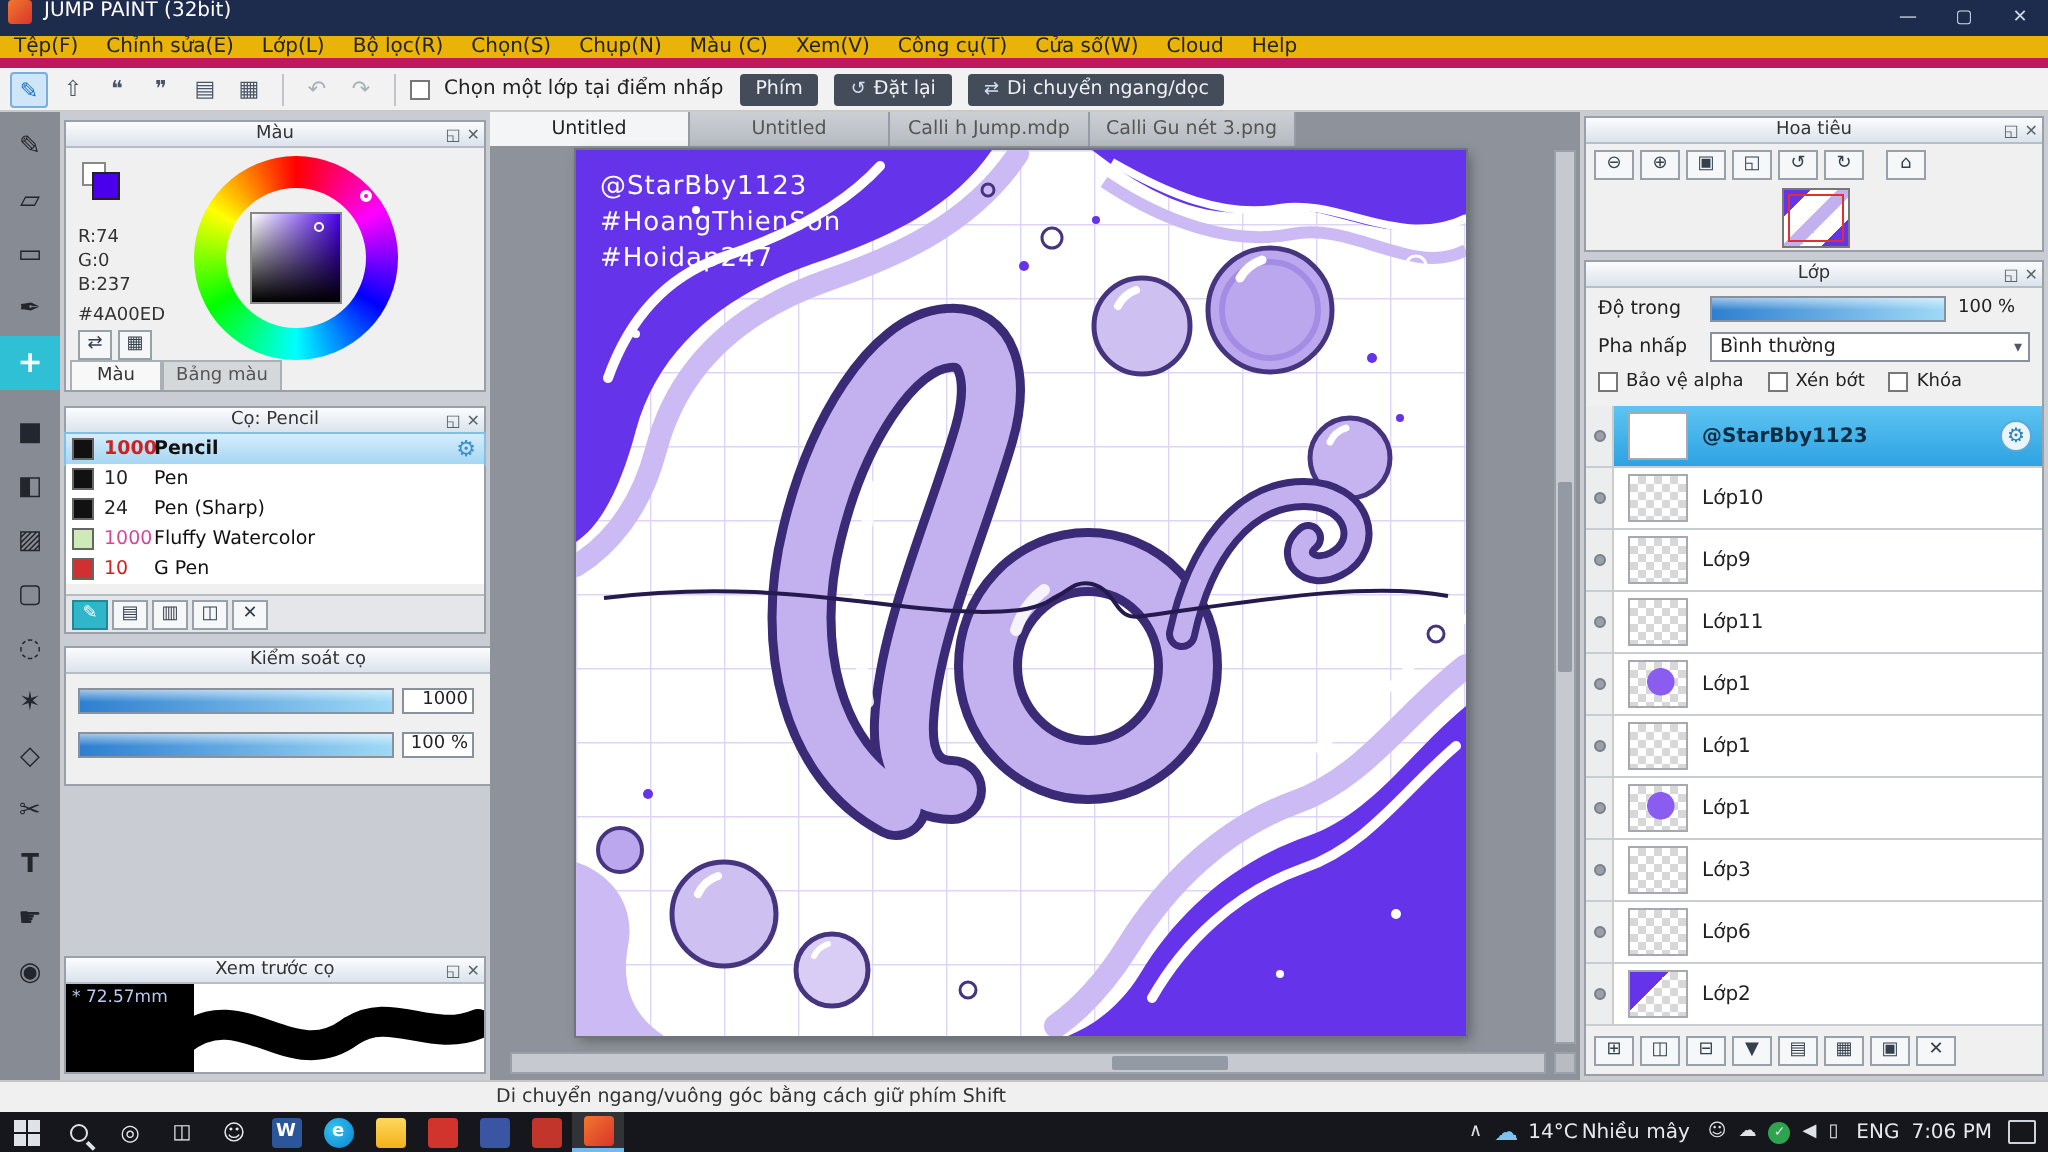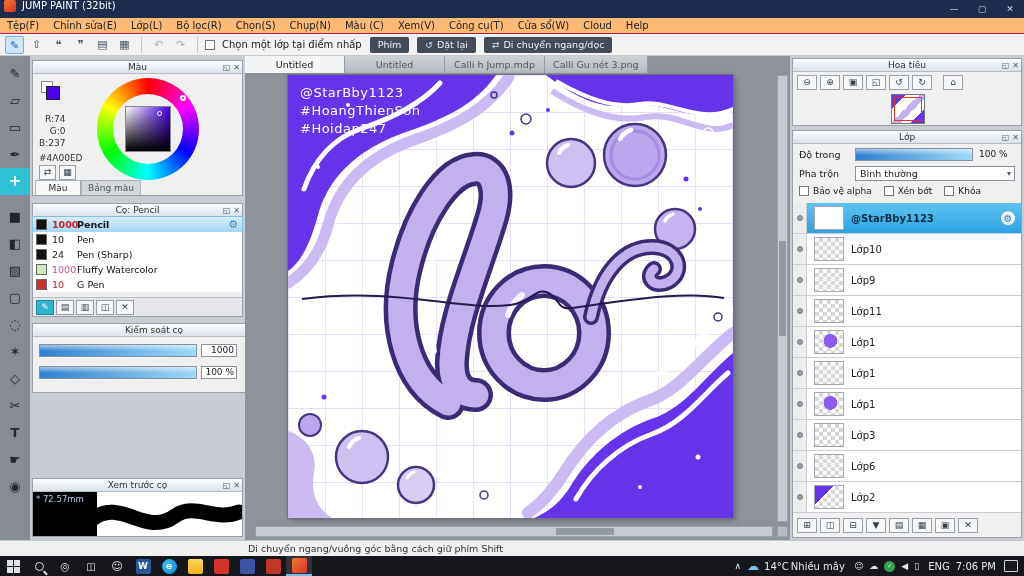--- a/index.html
+++ b/index.html
@@ -6,21 +6,21 @@
   html,body{width:1024px;height:576px;overflow:hidden;}
   body{font-family:"DejaVu Sans","Liberation Sans",sans-serif;font-size:10px;color:#222;background:#c9cdd3;position:relative;}
   .p{position:absolute;}
   
   #titlebar{left:0;top:0;width:1024px;height:18px;background:#1d2b4d;display:flex;}
   #titlebar .appico{width:12px;height:12px;margin-left:4px;background:linear-gradient(135deg,#f3772d,#d8352c);border-radius:2px;}
   #titlebar .ttl{color:#fff;font-size:10px;margin-left:6px;}
   #titlebar .wc{margin-left:auto;display:flex;height:100%;}
   #titlebar .wcb{width:28px;text-align:center;line-height:18px;color:#cfd6e4;font-size:9px;}
   
-  #menubar{left:0;top:18px;width:1024px;height:16px;background:#fdba74;display:flex;align-items:center;border-bottom:1px solid #be185d;}
+  #menubar{left:0;top:18px;width:1024px;height:16px;background:#eab308;display:flex;align-items:center;border-bottom:5px solid #be185d;}
   .mi{padding:0 7px;font-size:10px;color:#222;line-height:16px;}
   #toolbar{left:0;top:34px;width:1024px;height:22px;background:#f2f2f2;border-bottom:1px solid #c9c9c9;display:flex;align-items:center;gap:3px;padding-left:5px;}
   .tbico{width:19px;height:18px;text-align:center;line-height:18px;font-size:11px;color:#4a5668;border-radius:2px;}
   .tbico.sel{background:#cfe6f8;border:1px solid #79aede;color:#1a6fc0;}
   .tbico.dis{color:#aab0b8;}
   .vsep{width:1px;height:16px;background:#c2c6cc;margin:0 4px;}
   .cb{width:10px;height:10px;border:1px solid #777;background:#fff;display:inline-block;vertical-align:-1px;}
   .cblbl{font-size:10px;margin-left:4px;color:#222;}
   .pill{background:#454c59;color:#eef1f5;border-radius:2px;padding:0 8px;font-size:9.5px;height:16px;line-height:16px;display:flex;align-items:center;gap:4px;margin-left:5px;}
   .pill .pg{font-size:9px;color:#cfe0f2;}
@@ -154,21 +154,21 @@
 <div class="panel" style="left:32px;top:60px;width:211px;height:136px;">
   <div class="ptitle">
     <span>Màu</span>
     <span class="pticons">
       <span class="pti">◱</span>
       <span class="pti">✕</span>
     </span>
   </div>
   <div class="p" style="left:8px;top:20px;width:12px;height:12px;background:#fff;border:1px solid #888;"></div>
   <div class="p" style="left:13px;top:25px;width:14px;height:14px;background:#4a00ed;border:1px solid #222;"></div>
-  <div class="p" style="left:6px;top:52px;font-size:9px;line-height:12px;color:#333;text-align:right;">
+  <div class="p" style="left:6px;top:52px;font-size:9px;line-height:12px;color:#333;">
     <div>R:74</div>
     <div>G:0</div>
     <div>B:237</div>
   </div>
   <div class="p" style="left:6px;top:92px;font-size:9px;color:#333;">#4A00ED</div>
   <div class="p sbtn" style="left:6px;top:104px;width:17px;">⇄</div>
   <div class="p sbtn" style="left:26px;top:104px;width:17px;">▦</div>
   <div class="p" id="wheelring"></div>
   <div class="p" id="wheelhole"></div>
   <div class="p" id="sqsv"></div>
@@ -368,21 +368,21 @@
   <div class="ptitle">
     <span>Lớp</span>
     <span class="pticons">
       <span class="pti">◱</span>
       <span class="pti">✕</span>
     </span>
   </div>
   <div class="p" style="left:6px;top:18px;font-size:9.5px;">Độ trong</div>
   <div class="p slider" style="left:62px;top:17px;width:118px;"></div>
   <div class="p" style="left:186px;top:18px;font-size:9px;">100 %</div>
-  <div class="p" style="left:6px;top:37px;font-size:9.5px;">Pha trộn</div>
+  <div class="p" style="left:6px;top:37px;font-size:9.5px;">Pha nhấp</div>
   <div class="p" style="left:62px;top:35px;width:160px;height:15px;background:#fff;border:1px solid #88919c;font-size:9.5px;line-height:13px;padding-left:4px;">
     <span>Bình thường</span>
     <span class="p" style="right:3px;top:0;font-size:8px;color:#556;">▾</span>
   </div>
   <div class="p" style="left:6px;top:55px;display:flex;align-items:center;gap:4px;">
     <span class="cb"></span>
     <span style="font-size:9px;">Bảo vệ alpha</span>
     <span class="cb" style="margin-left:8px;"></span>
     <span style="font-size:9px;">Xén bớt</span>
     <span class="cb" style="margin-left:8px;"></span>

